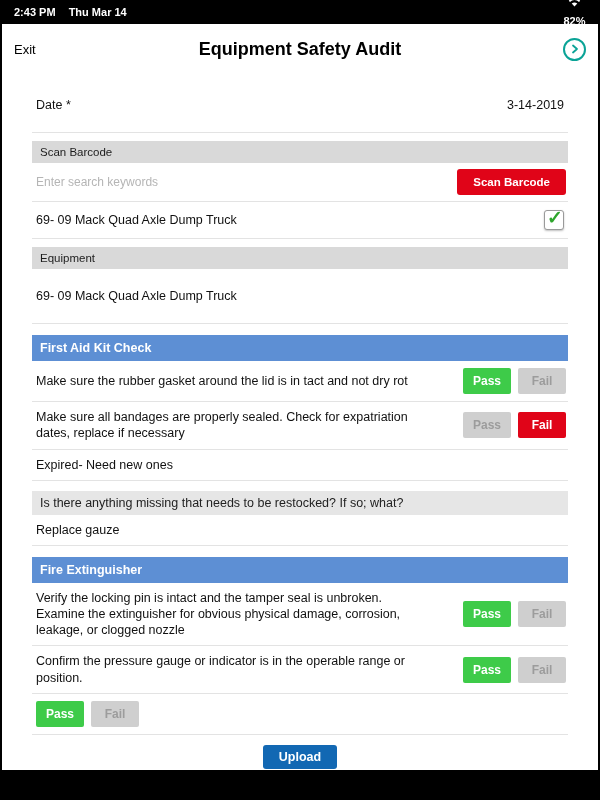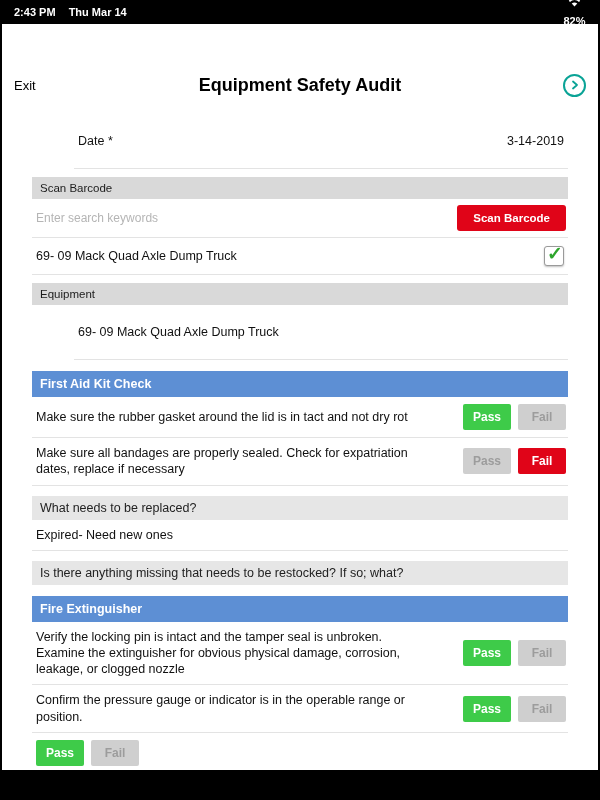--- a/index.html
+++ b/index.html
@@ -17,31 +17,31 @@
   .signal i:nth-child(3){height:8px;} .signal i:nth-child(4){height:10px;}
   .battery { width:23px; height:11px; border:1px solid rgba(255,255,255,.85); border-radius:3px;
              padding:1px; position:relative; display:inline-block; }
   .battery-fill { display:block; height:100%; width:80%; background:#fff; border-radius:1px; }
   .battery::after { content:""; position:absolute; right:-4px; top:3px; width:2px; height:4px;
                     background:rgba(255,255,255,.85); border-radius:0 1px 1px 0; }
 
   
   .screen { flex:1; background:#fff; border-left:2px solid #000; border-right:2px solid #000;
             display:flex; flex-direction:column; overflow:hidden; }
-  .navbar { height:50px; display:flex; align-items:center; padding:0 12px; position:relative; background:#fff; flex:0 0 auto;margin-top:36px;}
+  .navbar { height:50px; display:flex; align-items:center; padding:0 12px; position:relative; background:#fff; flex:0 0 auto;}
   .exit { font-size:13px; color:#000; cursor:pointer; }
   .nav-title { position:absolute; left:50%; transform:translateX(-50%); font-weight:bold; font-size:18px; color:#000; }
   .next-circle { margin-left:auto; width:23px; height:23px; border:2px solid #0aa396; border-radius:50%;
                  display:flex; align-items:center; justify-content:center; cursor:pointer; background:#fff; }
 
   .content { flex:1; padding:4px 30px 0 30px; overflow:hidden; }
 
   .section-header { background:#d9d9d9; color:#1c1c1c; font-size:11.5px; padding:5px 8px; margin-top:8px; }
   .field-row { display:flex; justify-content:space-between; align-items:center;
-               padding:20px 4px; border-bottom:1px solid #e3e3e3; font-size:12.5px; color:#111;margin-left:42px; }
+               padding:20px 4px; border-bottom:1px solid #e3e3e3; font-size:12.5px; color:#111; }
 
   .search-row { display:flex; align-items:center; justify-content:space-between;
                 padding:6px 2px 6px 4px; border-bottom:1px solid #e3e3e3; }
   .search-input { border:none; outline:none; font-size:12px; color:#333; flex:1; font-family:"Liberation Sans", sans-serif; }
   .search-input::placeholder { color:#b5b5b5; }
   .scan-btn { background:#e00418; color:#fff; font-weight:bold; font-size:11.5px;
               padding:7px 16px; border-radius:3px; border:none; cursor:pointer;
               font-family:"Liberation Sans", sans-serif; }
 
   .result-row { display:flex; align-items:center; justify-content:space-between;
@@ -156,24 +156,24 @@
       </div>
 
       <div class="check-row result-fail">
         <span class="check-text">Make sure all bandages are properly sealed. Check for expatriation dates, replace if necessary</span>
         <span class="pf">
           <span class="pf-btn pass-btn">Pass</span>
           <span class="pf-btn fail-btn">Fail</span>
         </span>
       </div>
 
-      <div class="question-bar">What needs to be replaced?</div>
       <div class="answer-row">Expired- Need new ones</div>
 
       <div class="question-bar">Is there anything missing that needs to be restocked? If so; what?</div>
+      <div class="answer-row">Replace gauze</div>
 
       <div class="blue-header">Fire Extinguisher</div>
 
       <div class="check-row result-pass">
         <span class="check-text">Verify the locking pin is intact and the tamper seal is unbroken. Examine the extinguisher for obvious physical damage, corrosion, leakage, or clogged nozzle</span>
         <span class="pf">
           <span class="pf-btn pass-btn">Pass</span>
           <span class="pf-btn fail-btn">Fail</span>
         </span>
       </div>

